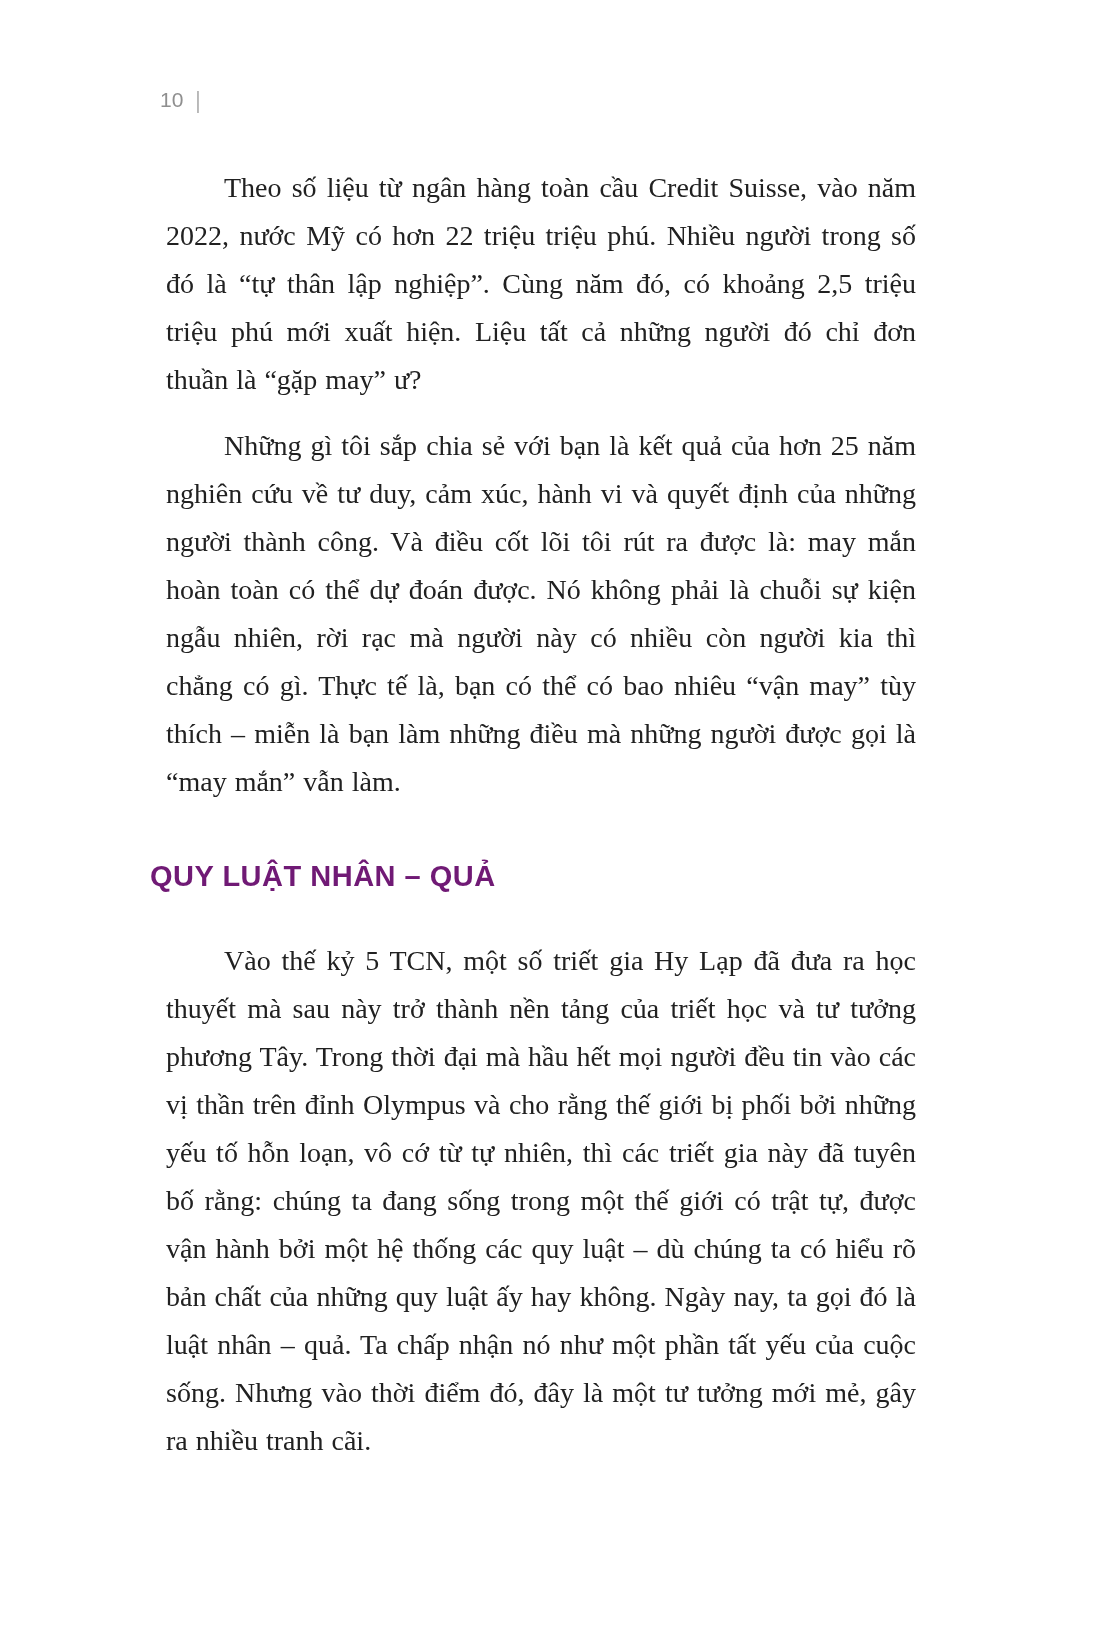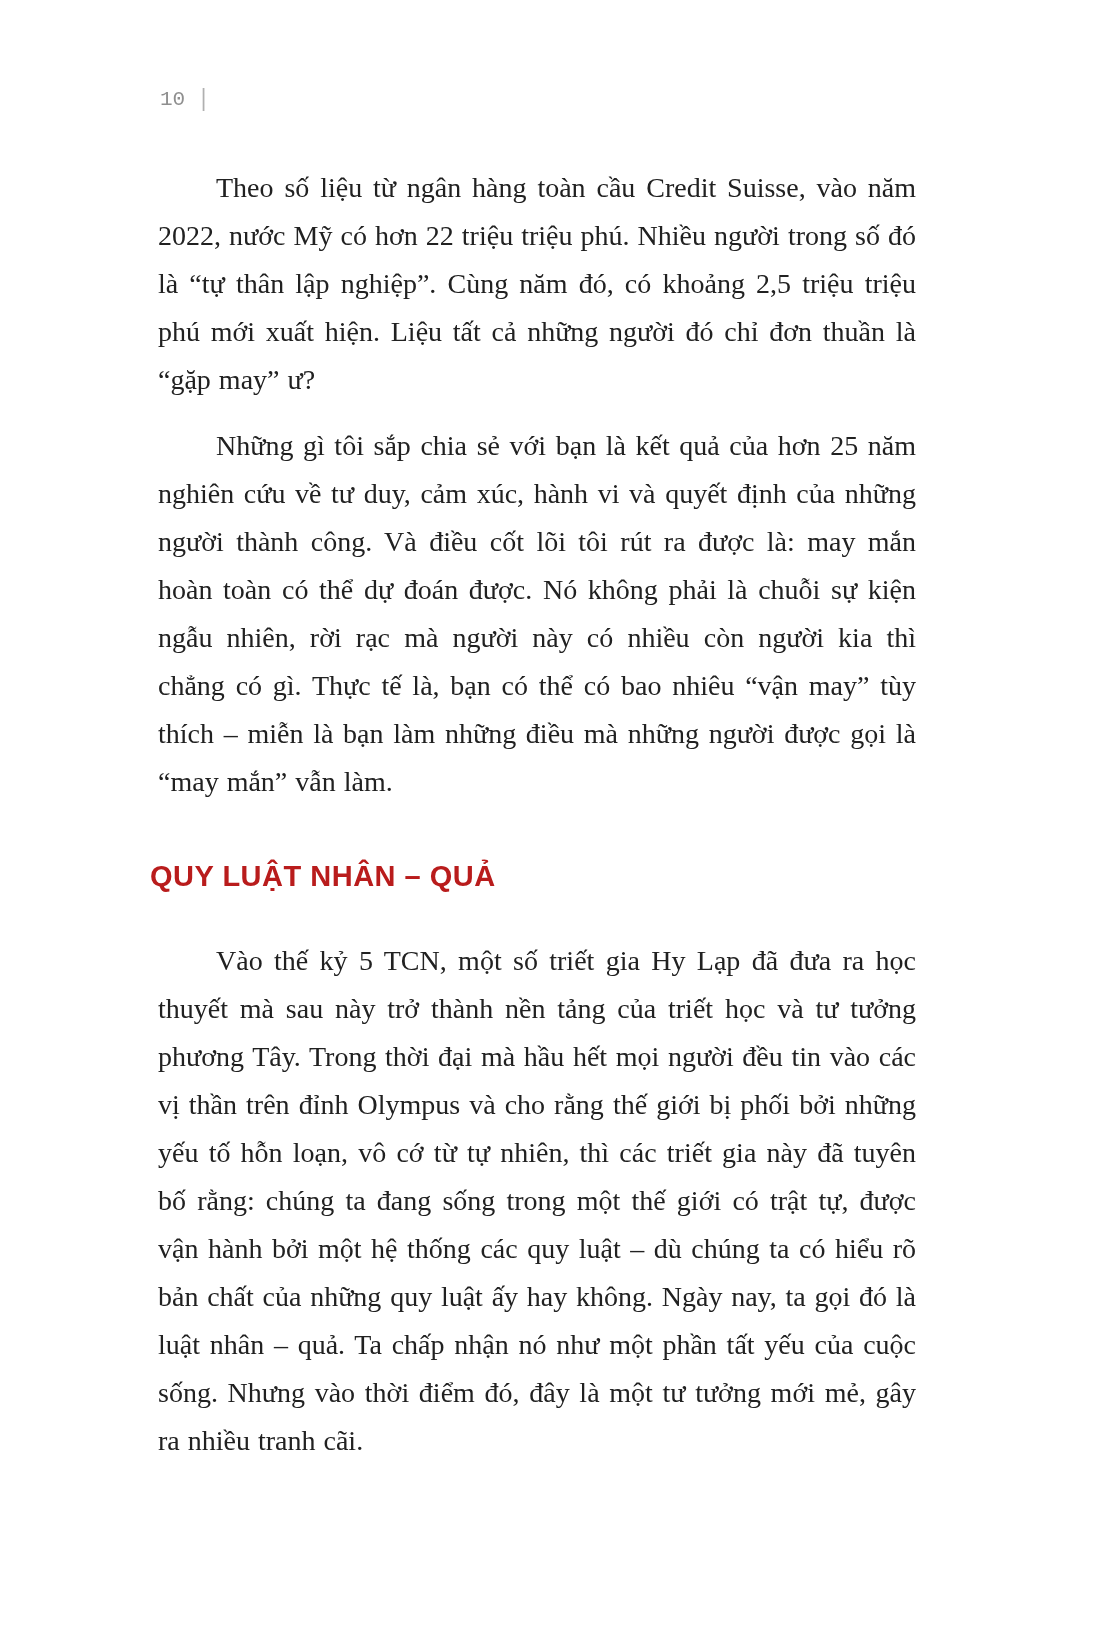--- a/index.html
+++ b/index.html
@@ -19,21 +19,21 @@
     background: #ffffff;
   }
   .page-header {
     position: absolute;
     top: 88px;
     left: 160px;
     width: 748px;
     display: flex;
     justify-content: space-between;
     align-items: baseline;
-    font-family: Liberation Mono, monospace;
+    font-family: Liberation Sans, sans-serif;
     color: #9b9b9b;
     gap: 48px;
   }
   .page-num-group {
     display: flex;
     align-items: baseline;
     gap: 12px;
   }
   .page-num {
     font-size: 21px;
@@ -55,35 +55,35 @@
     text-transform: uppercase;
     white-space: nowrap;
   }
   .page-body {
     position: absolute;
     top: 164px;
     left: 150px;
     width: 766px;
   }
   .para {
-    margin: 0 0 18px 8px;
+    margin: 0 0 18px 16px;
     font-size: 28px;
     line-height: 48px;
     text-align: justify;
     text-indent: 58px;
     color: #212121;
     word-spacing: 1px;
   }
   .section-heading {
     margin: 54px 0 44px 0;
     font-family: "Liberation Sans", "DejaVu Sans", sans-serif;
     font-size: 29px;
     font-weight: 700;
     letter-spacing: 0.5px;
-    color: #b91c1c;
+    color: #701a75;
     text-transform: uppercase;
   }
 </style>
 </head>
 <body>
 
 <div class="page">
 
   <header class="page-header">
     <div class="page-num-group">

